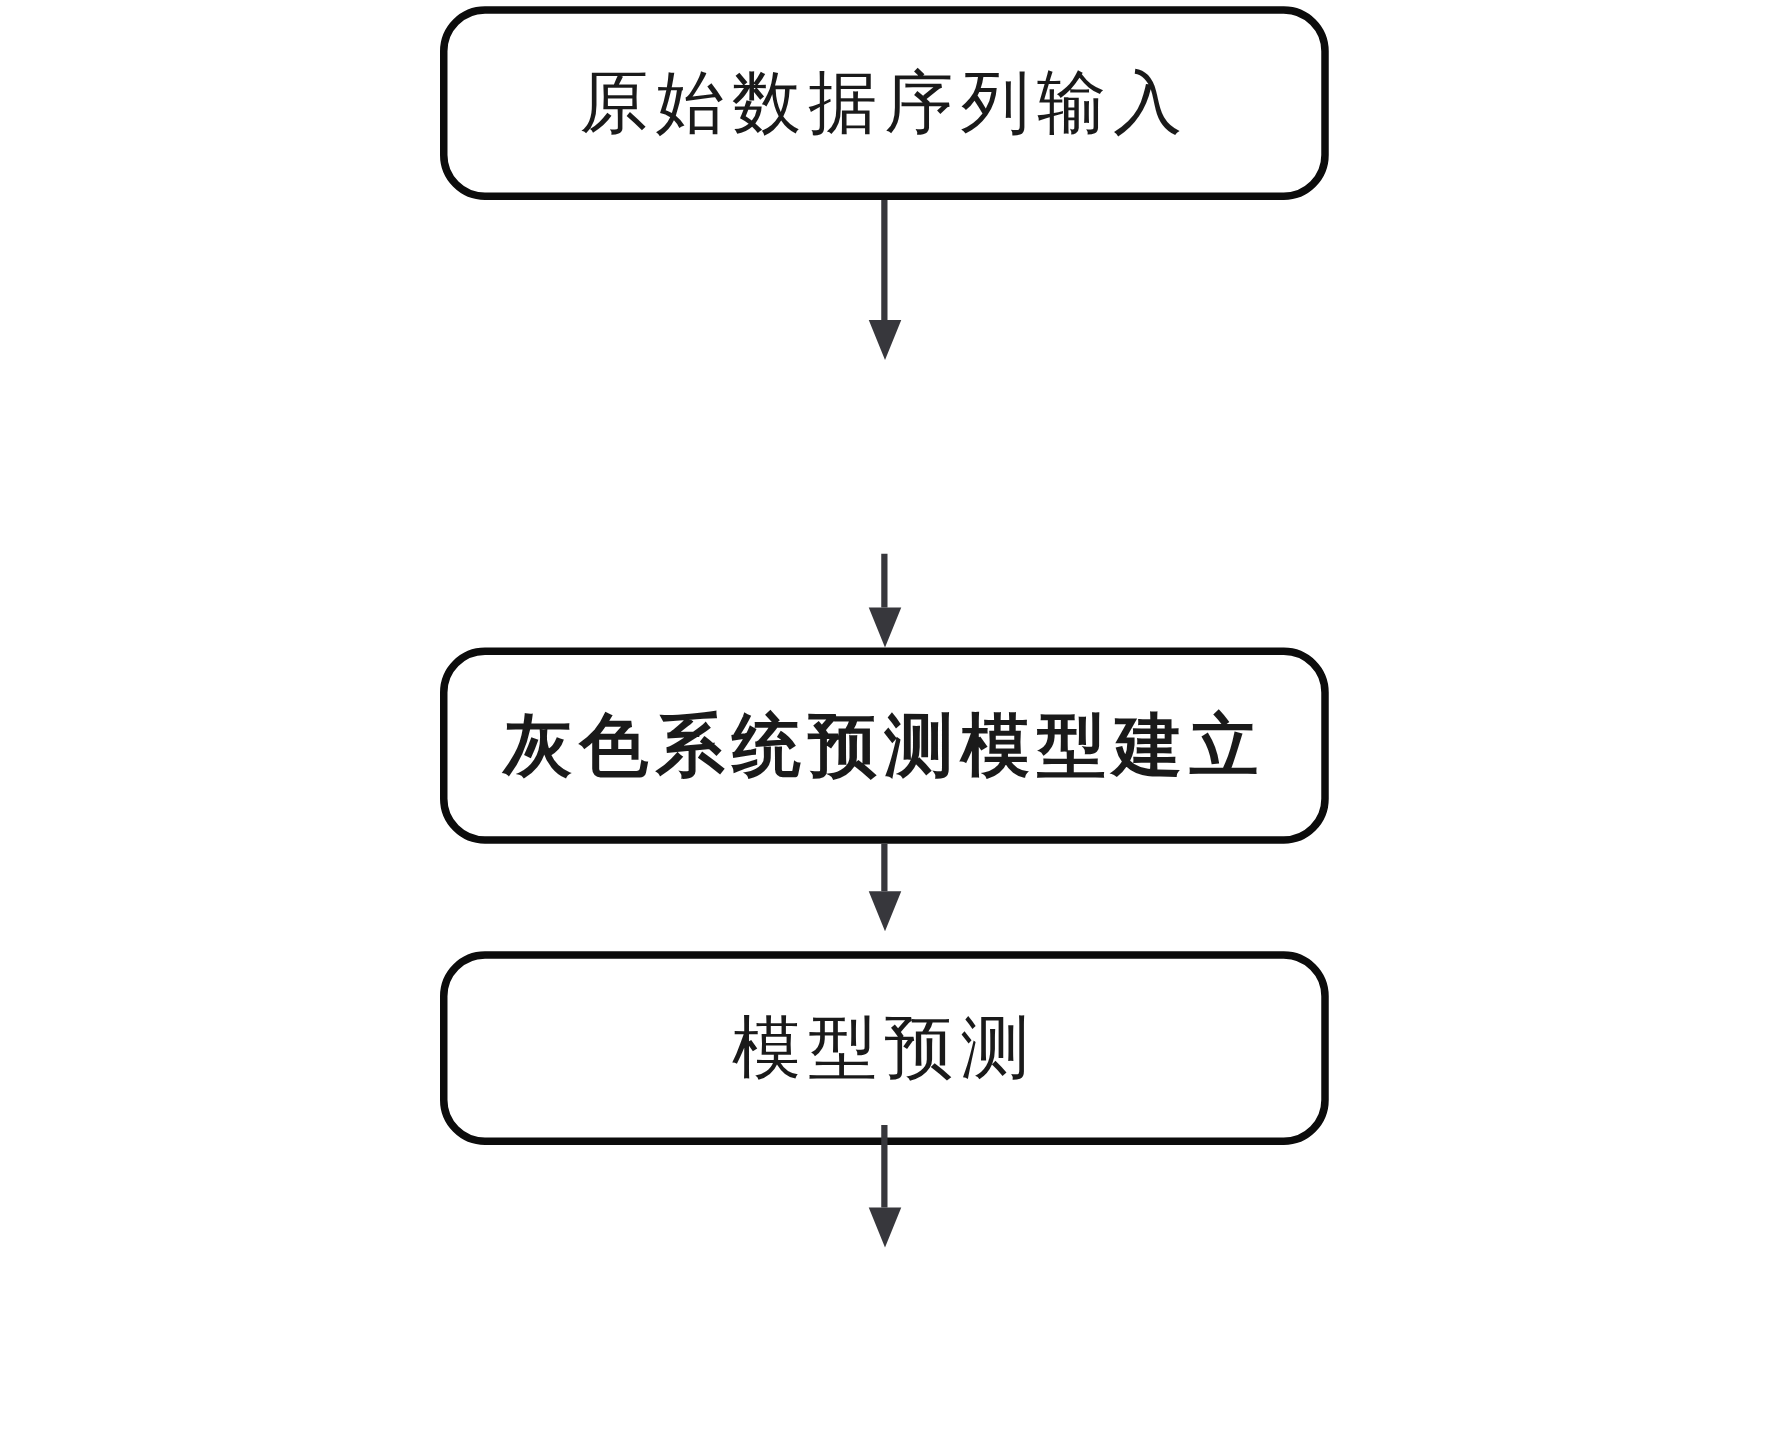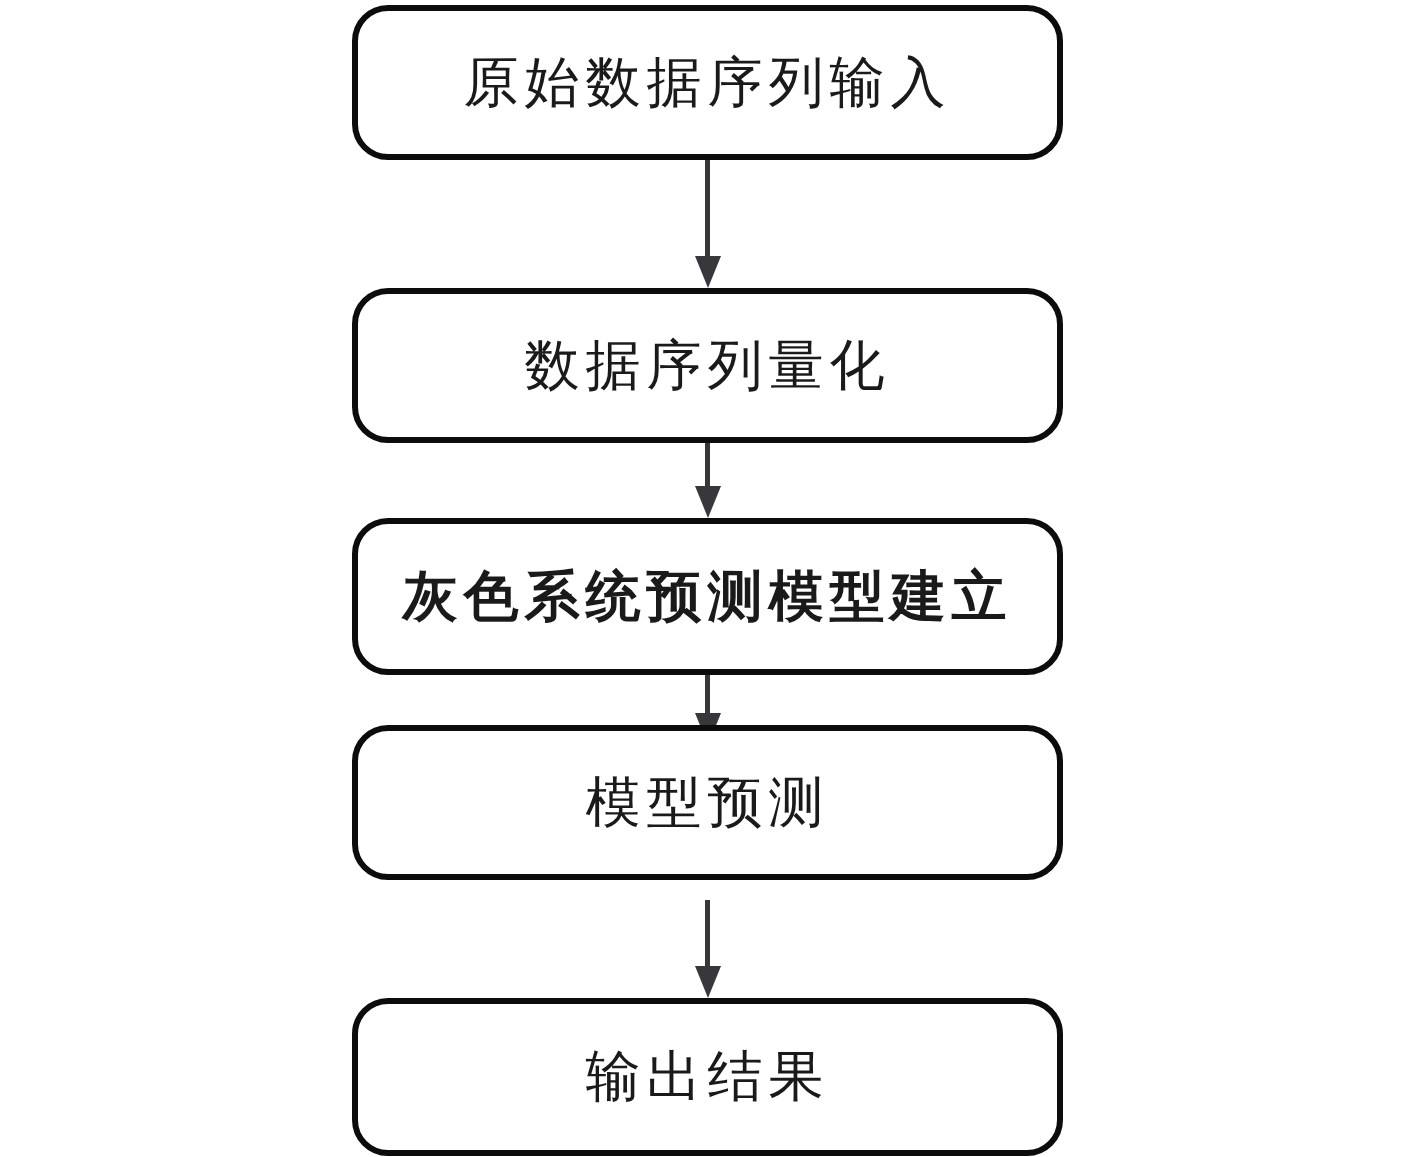--- a/index.html
+++ b/index.html
@@ -52,21 +52,21 @@
     width: 0;
     height: 0;
     border-left: 13px solid transparent;
     border-right: 13px solid transparent;
     border-top: 32px solid #37373c;
   }
   
   #node-0 { top: 5px;   height: 155px; }
   #node-1 { top: 288px; height: 155px; }
   #node-2 { top: 518px; height: 157px; font-weight: bold; }
-  #node-3 { top: 725px; height: 155px; }
+  #node-3 { top: 761px; height: 155px; }
   #node-4 { top: 998px; height: 158px; }
   
   #arrow-0 { top: 160px; height: 128px; }
   #arrow-1 { top: 443px; height: 75px;  }
   #arrow-2 { top: 675px; height: 70px;  }
   #arrow-3 { top: 900px; height: 98px;  }
 </style>
 </head>
 <body>
 
@@ -74,23 +74,20 @@
 
   <div class="node" id="node-0">
     <span class="node-label">原始数据序列输入</span>
   </div>
 
   <div class="arrow" id="arrow-0">
     <div class="arrow-stem"></div>
     <div class="arrow-head"></div>
   </div>
 
-  <div class="node" id="node-1">
-    <span class="node-label">数据序列量化</span>
-  </div>
 
   <div class="arrow" id="arrow-1">
     <div class="arrow-stem"></div>
     <div class="arrow-head"></div>
   </div>
 
   <div class="node" id="node-2">
     <span class="node-label">灰色系统预测模型建立</span>
   </div>
 
@@ -101,17 +98,14 @@
 
   <div class="node" id="node-3">
     <span class="node-label">模型预测</span>
   </div>
 
   <div class="arrow" id="arrow-3">
     <div class="arrow-stem"></div>
     <div class="arrow-head"></div>
   </div>
 
-  <div class="node" id="node-4">
-    <span class="node-label">输出结果</span>
-  </div>
 
 </div>
 
 </body></html>

